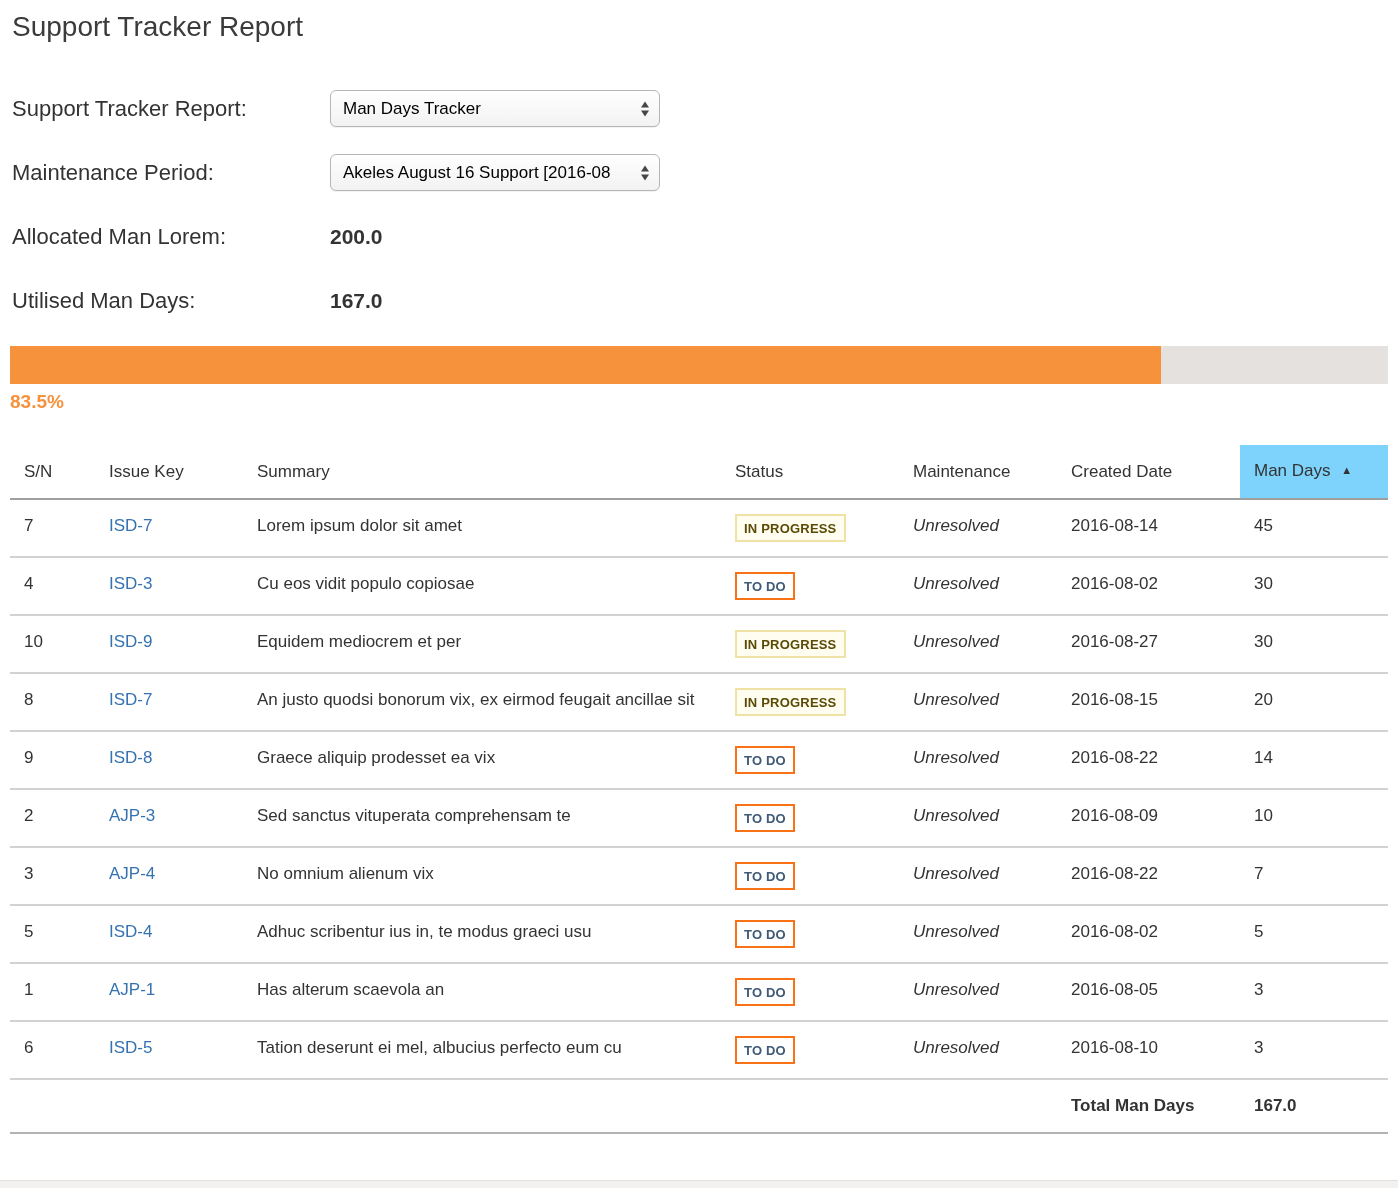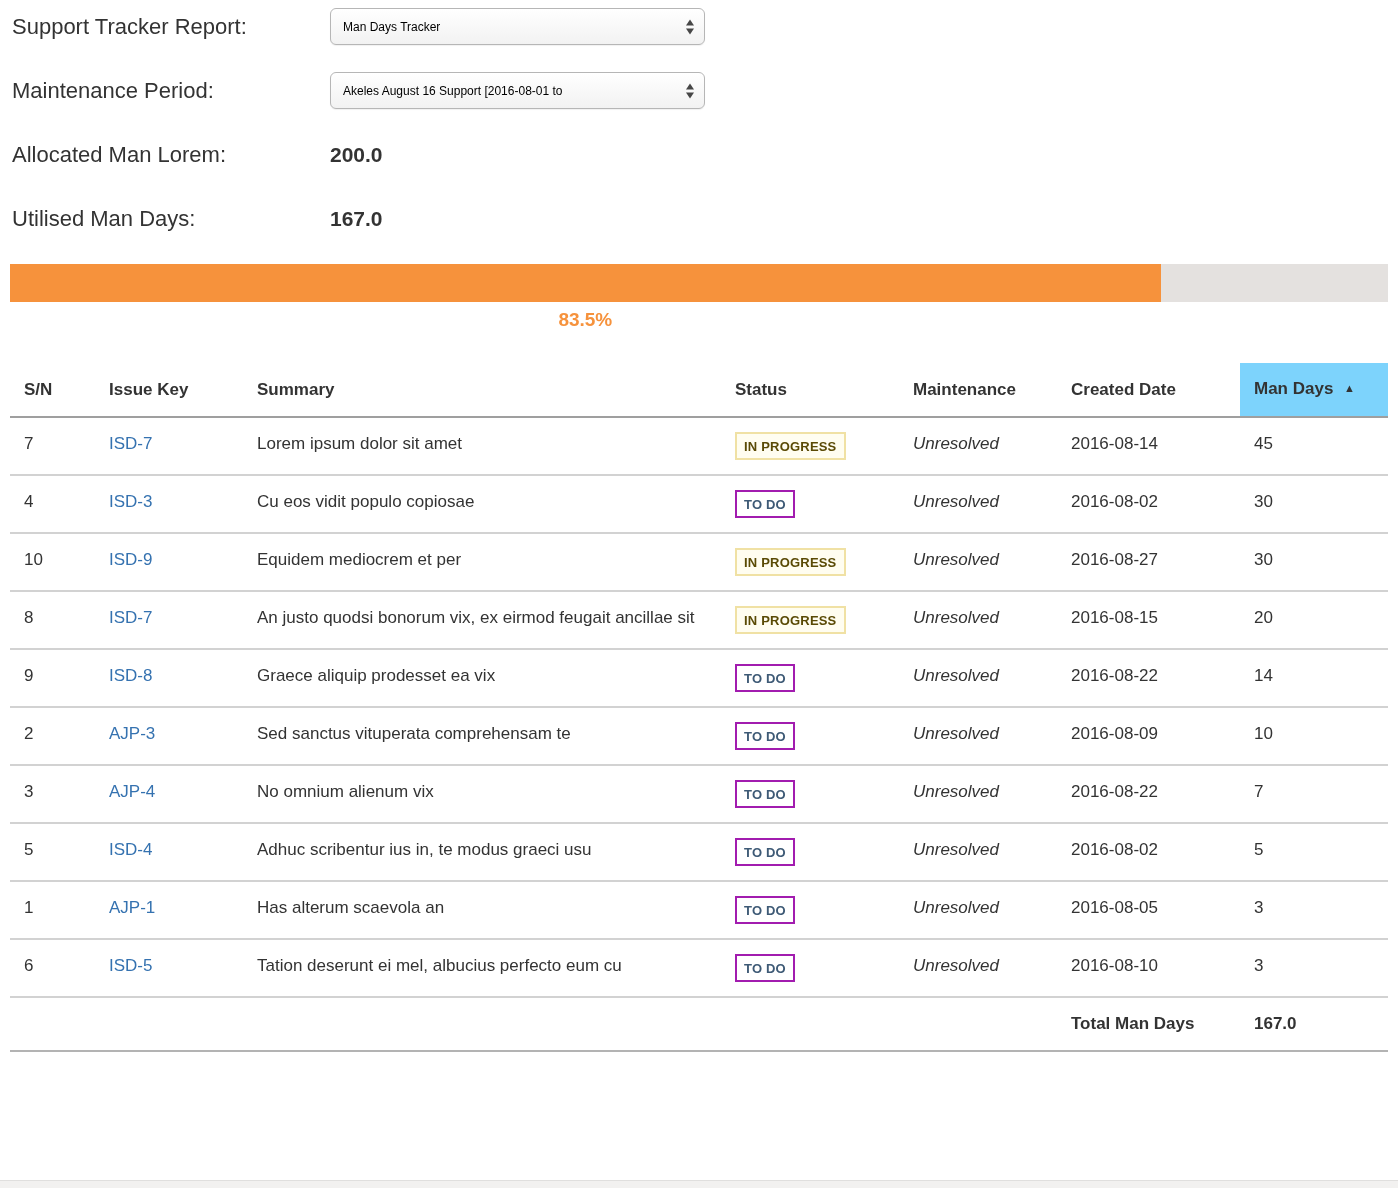--- a/index.html
+++ b/index.html
@@ -18,27 +18,27 @@
   }
 
   .form-row {
     display: flex; align-items: center;
     height: 37px; margin-bottom: 27px; padding-left: 2px;
   }
   .form-label { width: 318px; font-size: 22px; color: #333; flex: none; }
   .stat-value { font-size: 21px; font-weight: bold; color: #333; }
 
   .select {
-    width: 375px; height: 37px; flex: none;
+    width: 330px; height: 37px; flex: none;
     border: 1px solid #b6b6b6; border-radius: 6px;
     background: linear-gradient(#ffffff, #f2f2f2);
     box-shadow: 0 1px 1px rgba(0,0,0,0.06);
     display: flex; align-items: center;
     padding: 0 48px 0 12px; position: relative;
-    font-size: 12px; color: #000; cursor: default;
+    font-size: 17px; color: #000; cursor: default;
   }
   .select-text { white-space: nowrap; overflow: hidden; }
   .select-caret {
     position: absolute; right: 10px; top: 50%; transform: translateY(-50%);
     display: flex; flex-direction: column; gap: 3px;
   }
   .caret-up {
     width: 0; height: 0;
     border-left: 4px solid transparent; border-right: 4px solid transparent;
     border-bottom: 6px solid #464646;
@@ -46,30 +46,30 @@
   .caret-down {
     width: 0; height: 0;
     border-left: 4px solid transparent; border-right: 4px solid transparent;
     border-top: 6px solid #464646;
   }
 
   .progress-track {
     margin-top: 17px; height: 38px; background: #e4e1df; width: 1378px;
   }
   .progress-fill { height: 100%; background: #f6923c; width: 0; }
-  .progress-label-wrap { text-align: center; margin-top: 7px; }
+  .progress-label-wrap { text-align: left; margin-top: 7px; }
   .progress-label { color: #f6923c; font-weight: bold; font-size: 19px; }
 
   table.report {
     margin-top: 32px; width: 1378px;
     border-collapse: collapse; table-layout: fixed;
     font-size: 17px;
   }
   table.report th {
-    text-align: left; font-weight: bold; color: #333;
+    text-align: left; font-weight: normal; color: #333;
     padding: 14px 10px 14px 14px; line-height: 24px;
     border-bottom: 2px solid #9f9f9f; vertical-align: middle;
     cursor: pointer;
   }
   table.report th.sorted { background: #7dd3fc; }
   .sort-icon { font-size: 11px; color: #333; margin-left: 6px; position: relative; top: -2px; }
   table.report td {
     padding: 14px 10px 14px 14px; line-height: 24px;
     vertical-align: top; border-bottom: 2px solid #d2d2d2;
   }
@@ -77,33 +77,34 @@
     font-weight: bold; border-bottom: 2px solid #b3b3b3;
   }
   a.issue-link { color: #3572b0; text-decoration: none; cursor: pointer; }
   td.resolution { font-style: italic; }
 
   .badge {
     display: inline-block; font-size: 13px; font-weight: bold;
     line-height: 1; padding: 6px 7px 5px; border-radius: 0;
     letter-spacing: 0.2px; white-space: nowrap;
   }
-  .badge[data-status="todo"] { color: #3e5a76; border: 2px solid #a21caf; background: #ffffff; }
+  .badge[data-status="todo"] { color: #3e5a76; border: 2px solid #f97316; background: #ffffff; }
   .badge[data-status="inprogress"] { color: #5a4a05; border: 2px solid #f0e1a4; background: #fffdf0; }
 
   .bottom-strip {
     position: absolute; left: 0; top: 1180px; width: 1398px; height: 8px;
     background: #f2f1f0; border-top: 1px solid #e0dfde;
   }
 </style>
 </head>
 <body>
 
 <div class="page">
 
+  <h1 class="page-title">Support Tracker Report</h1>
 
   <div class="form-row">
     <span class="form-label">Support Tracker Report:</span>
     <div class="select">
       <span class="select-text">Man Days Tracker</span>
       <span class="select-caret">
         <i class="caret-up"></i>
           <i class="caret-down"></i>
       </span>
     </div>

